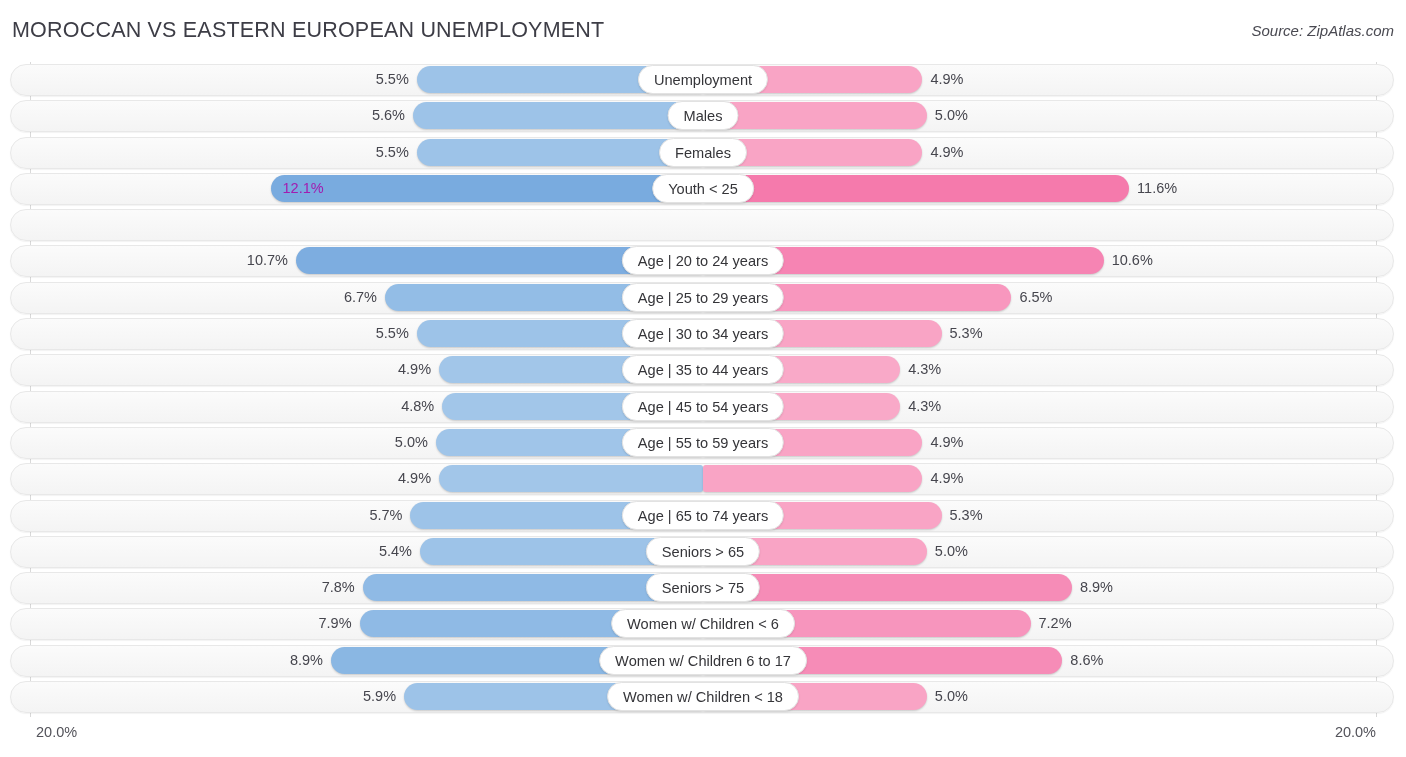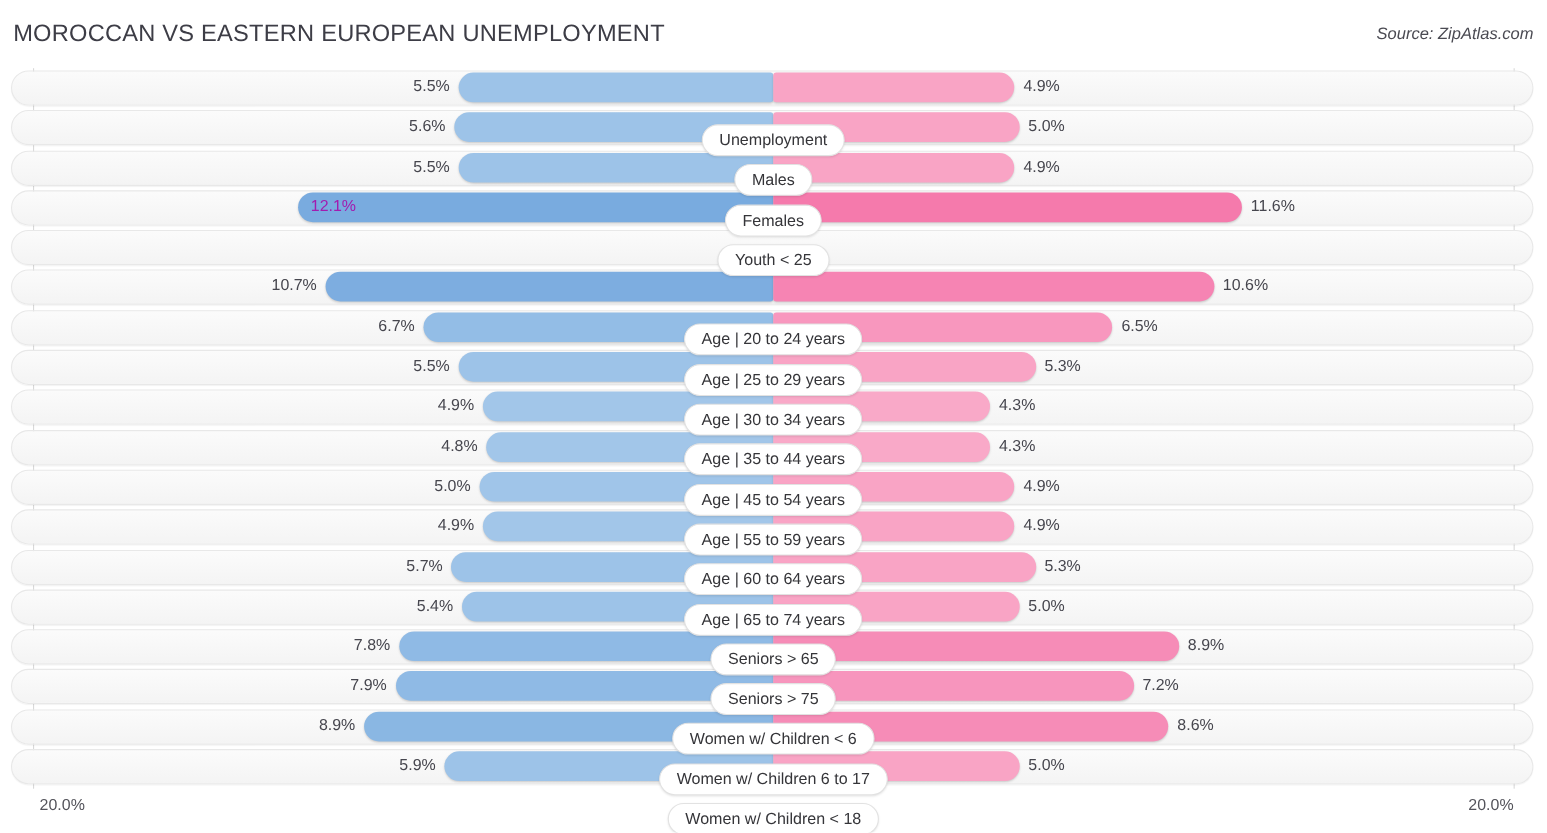--- a/index.html
+++ b/index.html
@@ -101,21 +101,20 @@
     line-height: 29px;
     padding: 0 15px;
     background: #ffffff;
     border: 1px solid #e2e2e2;
     border-radius: 15px;
     font-size: 14.6px;
     color: #353539;
     white-space: nowrap;
     box-shadow: 0 1px 2px rgba(0,0,0,0.10);
     z-index: 5;
-    margin-top: 48px;
   }
   
   #footer {
     position: absolute;
     left: 0; right: 0; top: 718px;
     height: 39px;
   }
   .axis-label {
     position: absolute;
     top: 6px;
@@ -262,21 +261,20 @@
             <div class="pill" style="left: 703px;">Age | 55 to 59 years</div>
           </div>
         </div>
         <div class="row">
           <div class="track"></div>
           <div class="bars">
             <div class="bar left" style="left: 439.06px; width: 263.94px; background: rgb(162, 198, 233);"></div>
             <div class="bar right" style="left: 703px; width: 219.42px; background: rgb(249, 164, 197);"></div>
             <div class="val" style="right: 974.94px;">4.9%</div>
             <div class="val" style="left: 930.42px;">4.9%</div>
-            <div class="pill" style="left: 703px;">Age | 60 to 64 years</div>
           </div>
         </div>
         <div class="row">
           <div class="track"></div>
           <div class="bars">
             <div class="bar left" style="left: 410.44px; width: 292.56px; background: rgb(157, 195, 232);"></div>
             <div class="bar right" style="left: 703px; width: 238.5px; background: rgb(249, 164, 197);"></div>
             <div class="val" style="right: 1003.56px;">5.7%</div>
             <div class="val" style="left: 949.5px;">5.3%</div>
             <div class="pill" style="left: 703px;">Age | 65 to 74 years</div>

